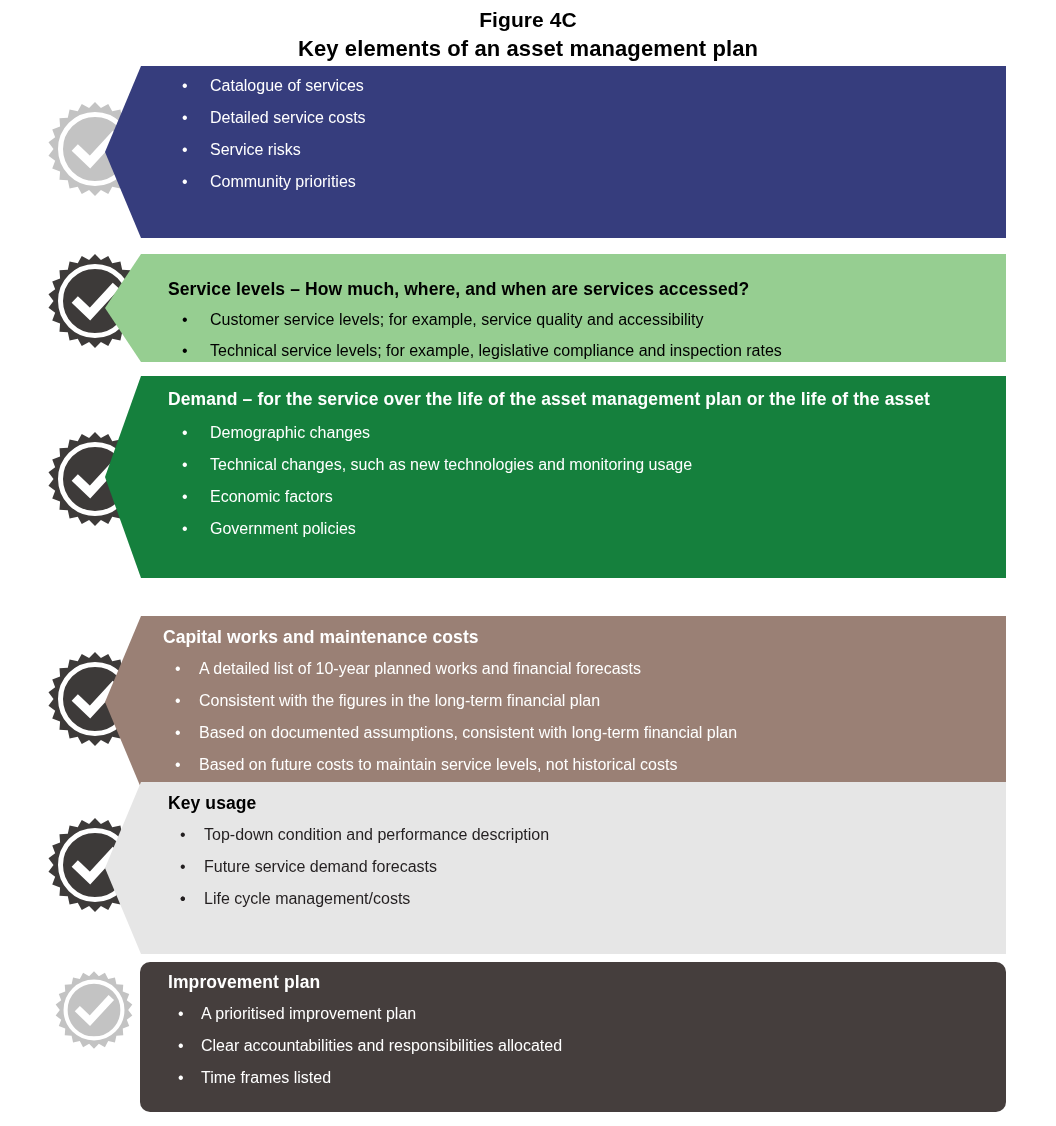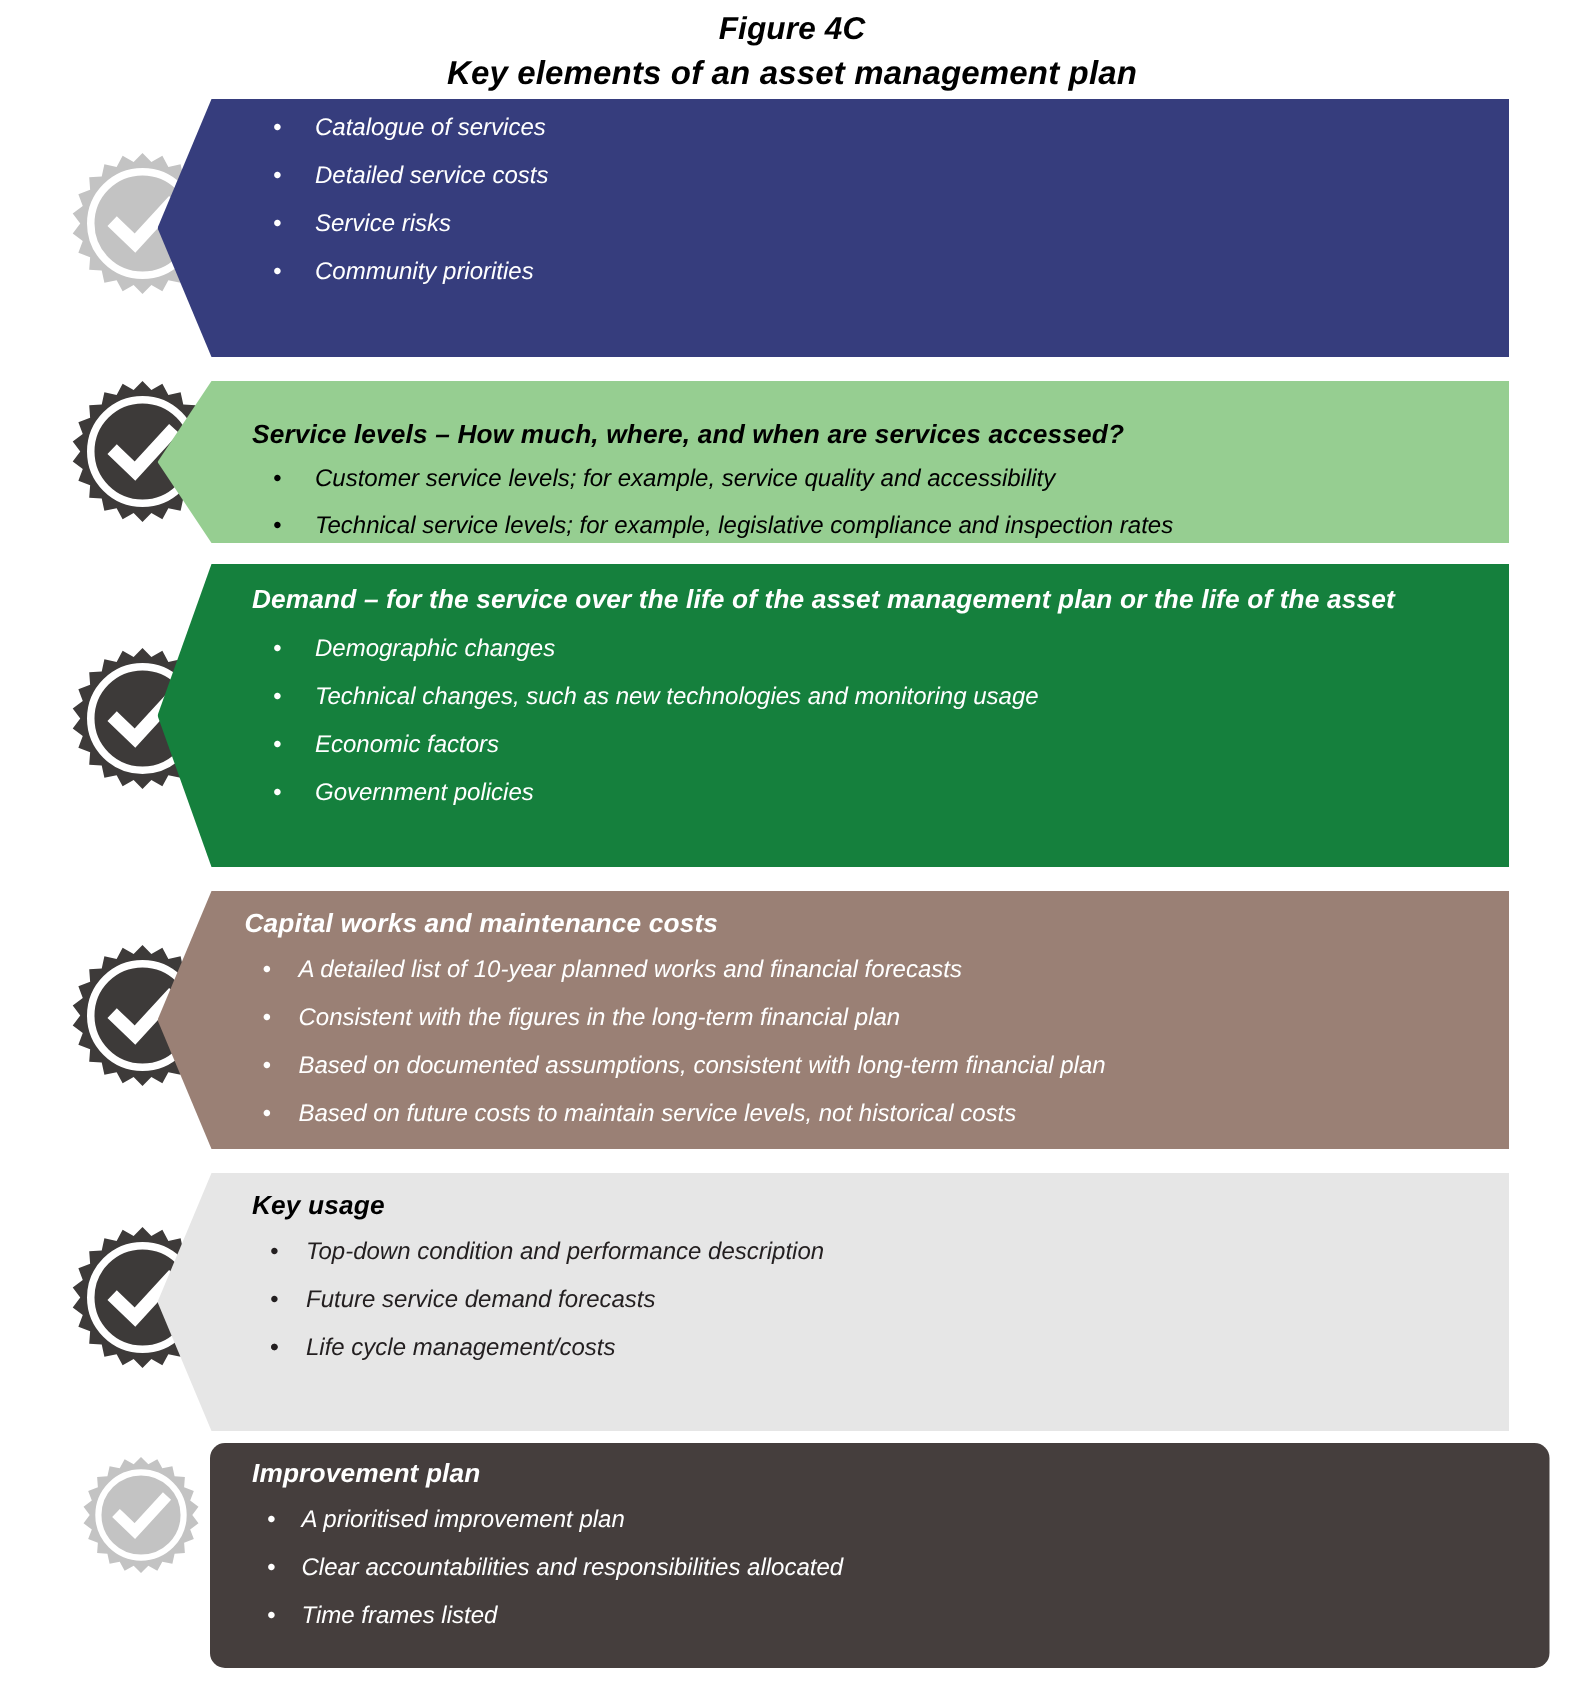--- a/index.html
+++ b/index.html
@@ -13,21 +13,20 @@
     height: 1126px;
     font-family: "Liberation Sans", sans-serif;
     color: #231f20;
     overflow: hidden;
   }
 
   #figure-root {
     position: relative;
     width: 1056px;
     height: 852px;
-    font-style: italic;
   }
 
   
   .fig-title-block {
     position: absolute;
     left: 0;
     top: 6px;
     width: 1056px;
     text-align: center;
   }
@@ -134,21 +133,21 @@
 
   
   #row-2 { top: 376px; height: 202px; }
   #row-2 .band { background: #15803d; }
   #row-2 .badge { top: 52px; }
   #row-2 .band-heading { color:#ffffff; margin-top: 12px; }
   #row-2 .band-list { margin-top: 11px; }
   #row-2 .band-list li { color:#ffffff; margin-bottom: 11px; }
 
   
-  #row-3 { top: 594px; height: 172px; }
+  #row-3 { top: 616px; height: 172px; }
   #row-3 .band { background: #9a8075; }
   #row-3 .badge { top: 32px; }
   #row-3 .band-inner { left: 58px; }
   #row-3 .band-heading { color:#ffffff; margin-top: 10px; }
   #row-3 .band-list { margin-top: 9px; }
   #row-3 .band-list li { color:#ffffff; margin-bottom: 11px; padding-left: 36px; }
   #row-3 .band-list li .bullet { left: 12px; }
 
   
   #row-4 { top: 782px; height: 172px; }
@@ -160,21 +159,20 @@
   #row-4 .band-list li .bullet { left: 12px; }
 
   
   #row-5 { top: 962px; height: 150px; }
   #row-5 .band {
     background: #453e3d;
     clip-path: none;
     border-radius: 10px;
     left: 140px;
     width: 866px;
-    padding-left: 27px;
   }
   #row-5 .badge { top: 6px; width: 84px; height: 84px; left: 52px; }
   #row-5 .badge svg { width: 84px; height: 84px; }
   #row-5 .band-inner { left: 28px; }
   #row-5 .band-heading { color:#ffffff; margin-top: 9px; }
   #row-5 .band-list { margin-top: 9px; }
   #row-5 .band-list li { color:#ffffff; margin-bottom: 11px; padding-left: 33px; }
   #row-5 .band-list li .bullet { left: 10px; }
 </style>
 </head>

